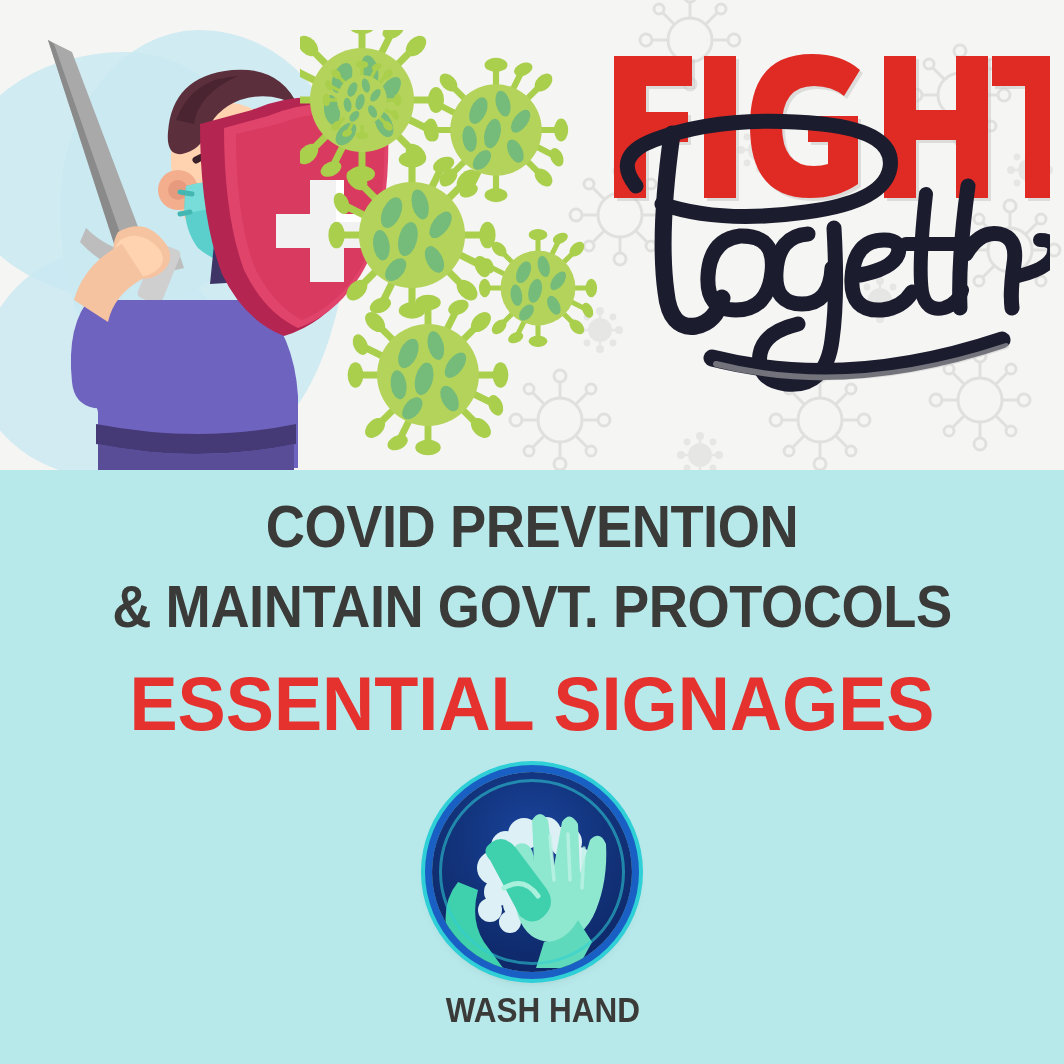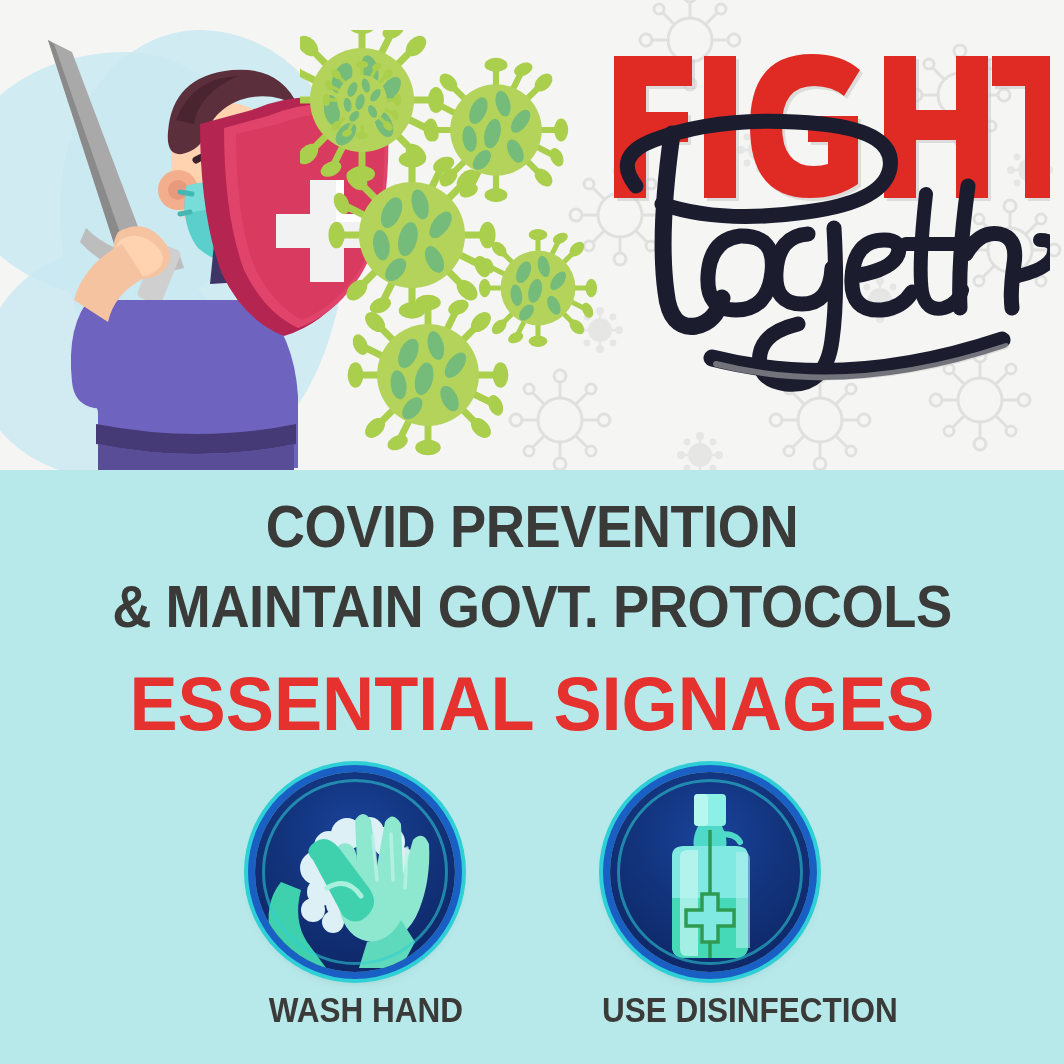--- a/index.html
+++ b/index.html
@@ -407,40 +407,15 @@
             <path d="M118,64 l4,44"></path>
               <path d="M136,62 l2,46"></path>
               <path d="M152,76 l-2,40"></path>
           </g>
         </svg>
       </div>
       <div class="sign-label">WASH HAND</div>
     </div>
 
 
-    <div class="sign">
-      <div class="badge">
-        <svg viewBox="0 0 200 200">
-
-          <rect x="84" y="22" width="32" height="32" rx="4" fill="#8df0e6"></rect>
-          <rect x="84" y="22" width="14" height="32" rx="4" fill="#b6f7f0"></rect>
-
-          <path d="M88,54 h24 q6,12 4,22 h-32 q-2,-10 4,-22 z" fill="#4fd9c8"></path>
-
-          <path d="M112,62 q14,0 18,8" stroke="#4fd9c8" stroke-width="6" fill="none" stroke-linecap="round"></path>
-
-          <path d="M62,84 q0,-10 12,-10 h52 q12,0 12,10 l0,90 q0,12 -14,12 h-48 q-14,0 -14,-12 z" fill="#7fe9e2"></path>
-
-          <path d="M62,126 l76,0 l0,48 q0,12 -14,12 h-48 q-14,0 -14,-12 z" fill="#46d9b8"></path>
-
-          <path d="M70,84 q0,-6 8,-6 h10 l0,106 h-12 q-6,0 -6,-8 z" fill="#c4f6f2" opacity=".75"></path>
-          <path d="M126,80 h8 q6,0 6,8 l0,88 h-14 z" fill="#b0f2ec" opacity=".6"></path>
-
-          <line x1="100" y1="58" x2="100" y2="186" stroke="#2f9a52" stroke-width="3.5"></line>
-
-          <path d="M92,122 h16 v16 h16 v16 h-16 v16 h-16 v-16 h-16 v-16 h16 z" fill="#7fe9e2" stroke="#2f9a52" stroke-width="3.5"></path>
-        </svg>
-      </div>
-      <div class="sign-label">USE DISINFECTION</div>
-    </div>
 
   </div>
 </div>
 
 </body></html>

